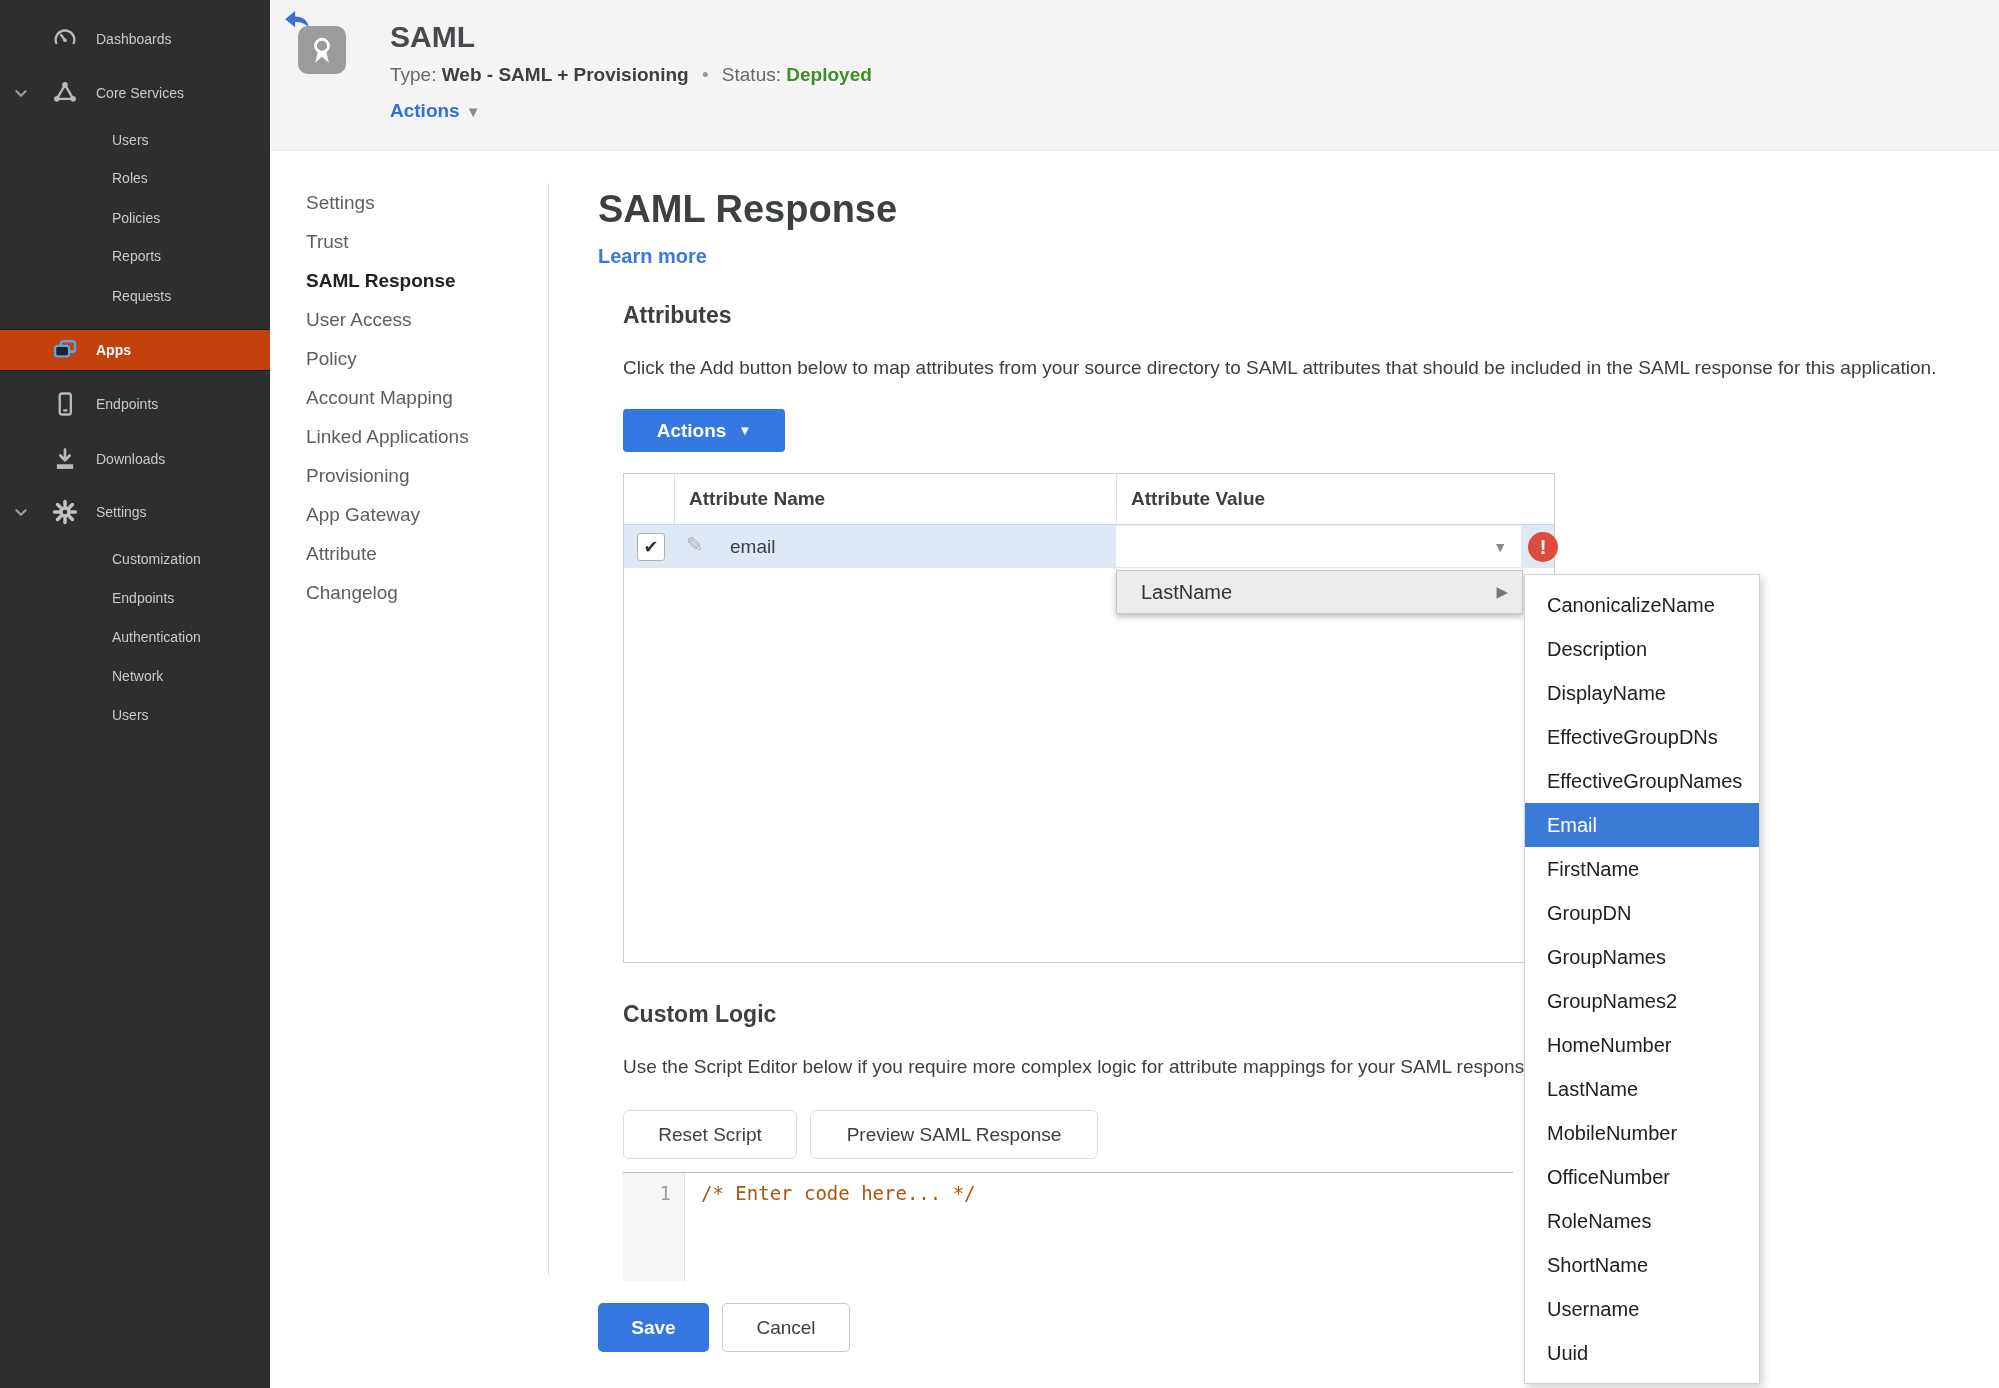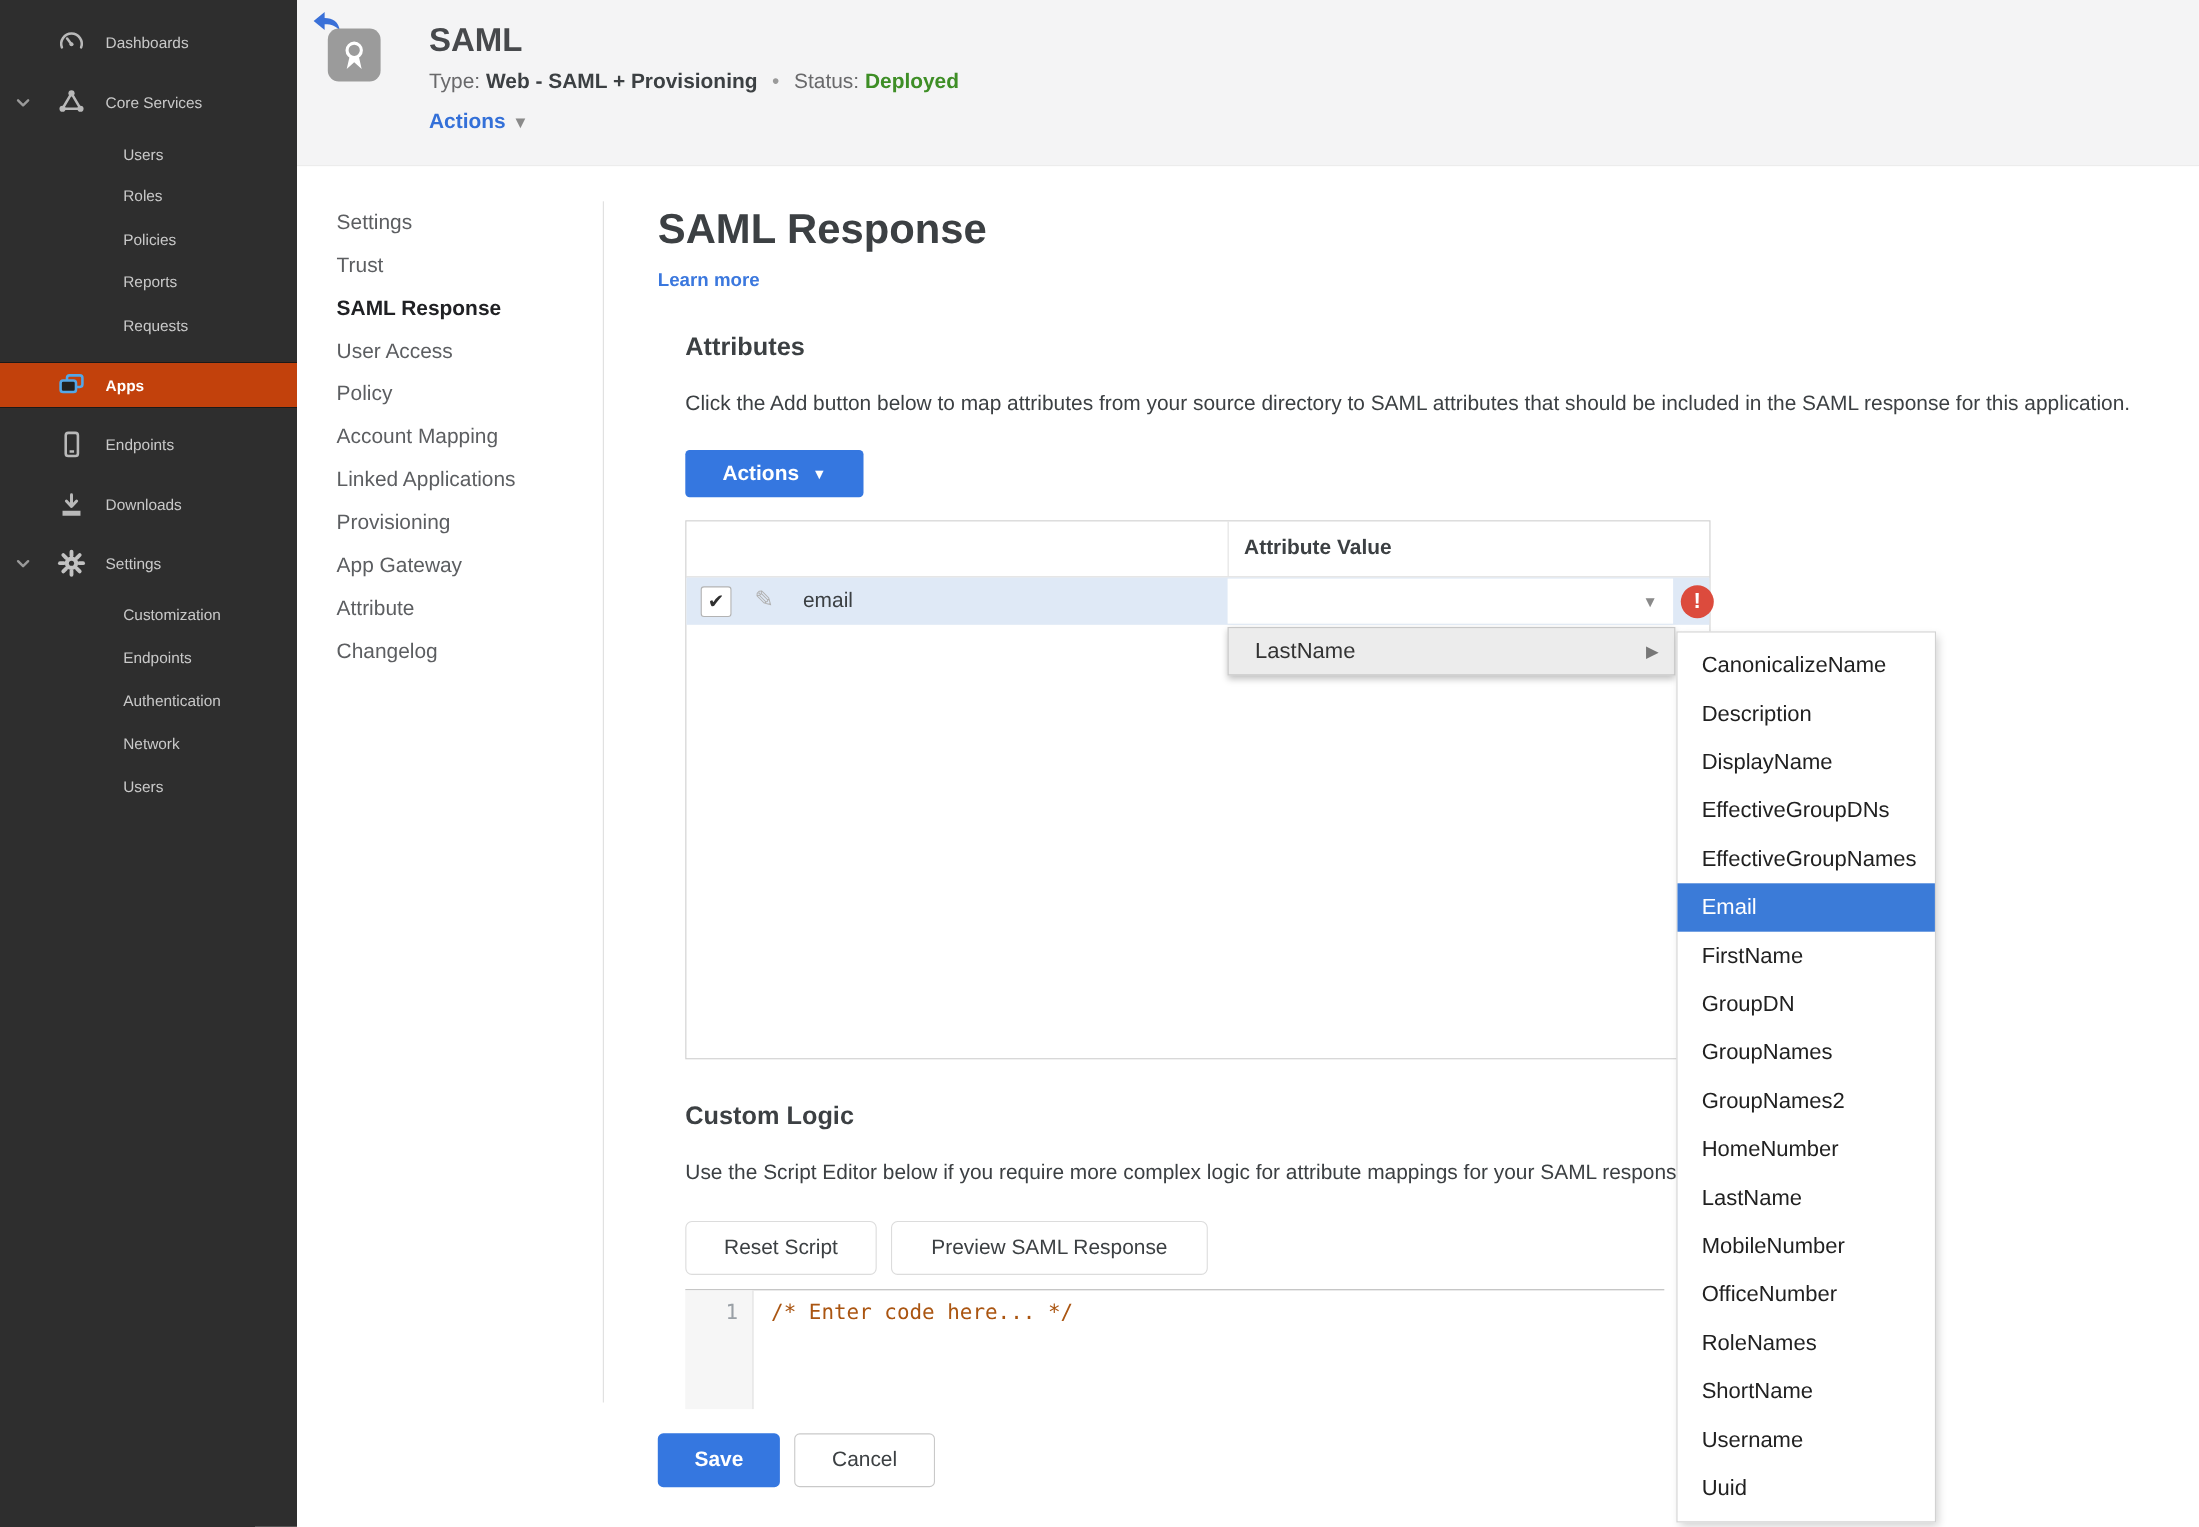--- a/index.html
+++ b/index.html
@@ -27,21 +27,21 @@
   .type-line .dot{color:#9a9a9a;margin:0 8px;}
   .type-line .deployed{color:#3e8e26;font-weight:700;}
   .hdr-actions{position:absolute;left:120px;top:100px;font-size:19px;font-weight:700;color:#3470d8;cursor:pointer;}
   .hdr-actions .caret{color:#8a8a8a;font-size:15px;margin-left:6px;}
   
   .subnav-item{position:absolute;left:306px;font-size:19px;color:#5c5e61;white-space:nowrap;cursor:pointer;}
   .subnav-item.active{font-weight:700;color:#202124;}
   .subnav-divider{position:absolute;left:548px;top:183px;width:1px;height:1092px;background:#dedede;}
   
   .page-title{position:absolute;left:598px;top:188px;font-size:38px;font-weight:700;color:#3c4043;}
-  .learn-more{position:absolute;left:598px;top:245px;font-size:17px;font-weight:700;color:#3b78de;cursor:pointer;}
+  .learn-more{position:absolute;left:598px;top:245px;font-size:20px;font-weight:700;color:#3b78de;cursor:pointer;}
   .section-h{position:absolute;font-size:23px;font-weight:700;color:#3c4043;}
   .body-text{position:absolute;font-size:19px;color:#3c4043;white-space:nowrap;}
   .btn-blue{position:absolute;background:#3577e0;color:#fff;font-weight:700;font-size:19px;border:none;border-radius:4px;display:flex;align-items:center;justify-content:center;cursor:pointer;font-family:"Liberation Sans",sans-serif;}
   .btn-blue .caret{font-size:13px;margin-left:12px;}
   .btn-plain{position:absolute;background:#ffffff;border:1px solid #dcdcdc;border-radius:6px;color:#3c4043;font-size:19px;display:flex;align-items:center;justify-content:center;cursor:pointer;font-family:"Liberation Sans",sans-serif;}
   
   .attr-table{position:absolute;left:623px;top:473px;width:930px;height:488px;border:1px solid #cfcfcf;background:#fff;}
   .tbl-header{position:absolute;left:0;top:0;width:930px;height:50px;border-bottom:1px solid #d6d6d6;}
   .th{position:absolute;top:0;height:50px;display:flex;align-items:center;font-size:19px;font-weight:700;color:#3c4043;border-left:1px solid #e2e2e2;padding-left:14px;box-sizing:border-box;}
   .attr-row{position:absolute;left:0;top:51px;width:930px;height:43px;background:#dfe9f6;}
@@ -229,20 +229,21 @@
 <div class="section-h" style="left:623px;top:302px;">Attributes</div>
 <div class="body-text" style="left:623px;top:357px;">Click the Add button below to map attributes from your source directory to SAML attributes that should be included in the SAML response for this application.</div>
 
 <button class="btn-blue" style="left:623px;top:409px;width:162px;height:43px;">
   <span>Actions</span>
     <span class="caret">▼</span>
 </button>
 
 <div class="attr-table">
   <div class="tbl-header">
+    <div class="th" style="left:50px;width:442px;">Attribute Name</div>
     <div class="th" style="left:492px;width:438px;">Attribute Value</div>
   </div>
   <div class="attr-row">
     <span class="row-checkbox">✔</span>
     <span class="pencil">✎</span>
     <span class="row-name">email</span>
     <div class="value-field">
       <span></span>
       <span class="value-caret">▼</span>
     </div>

